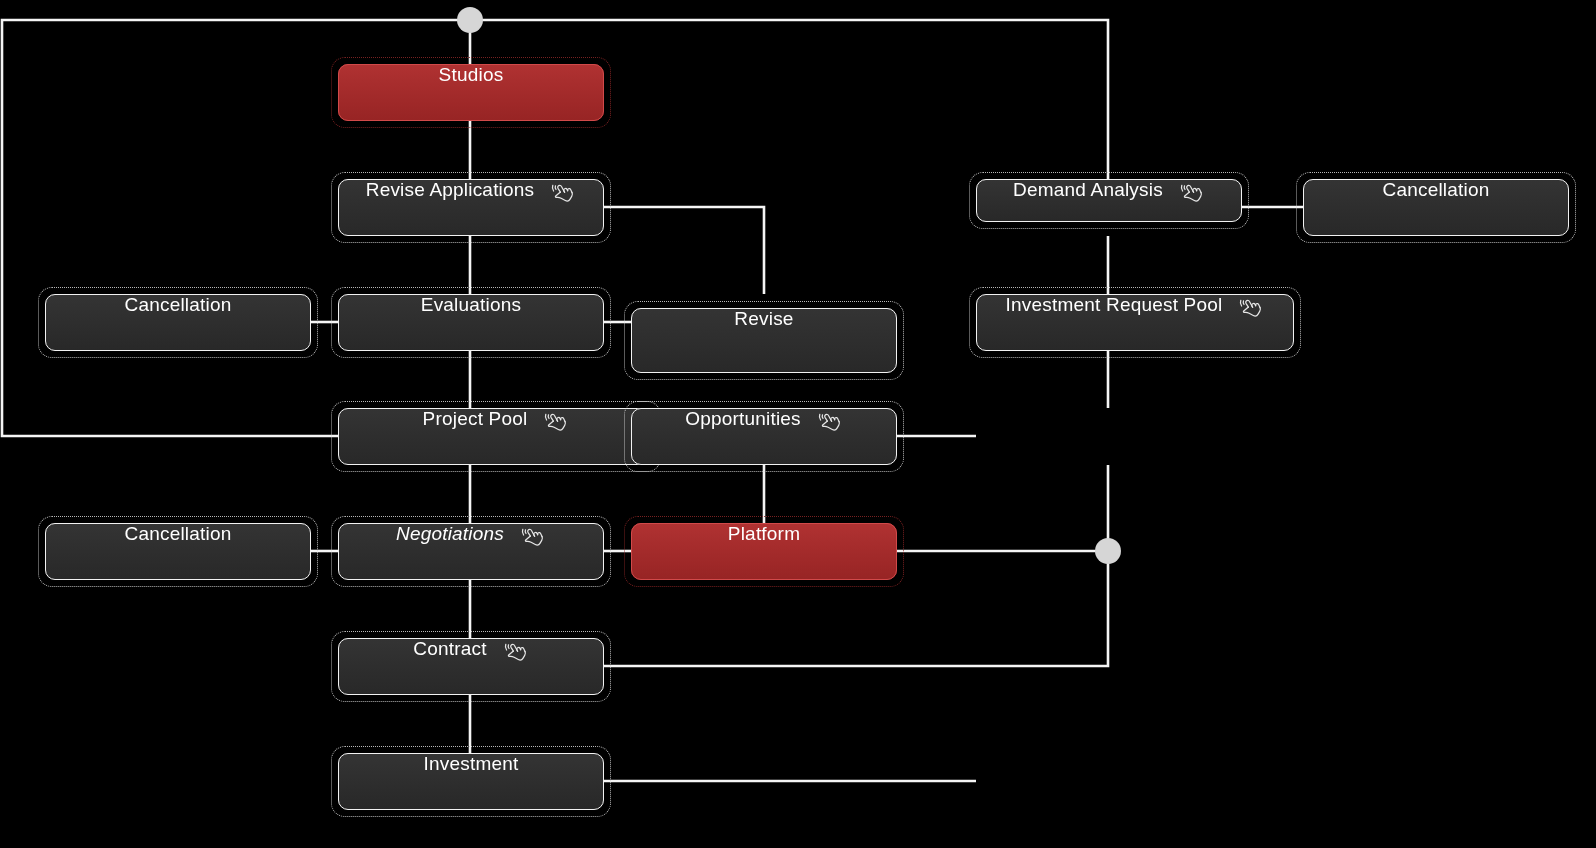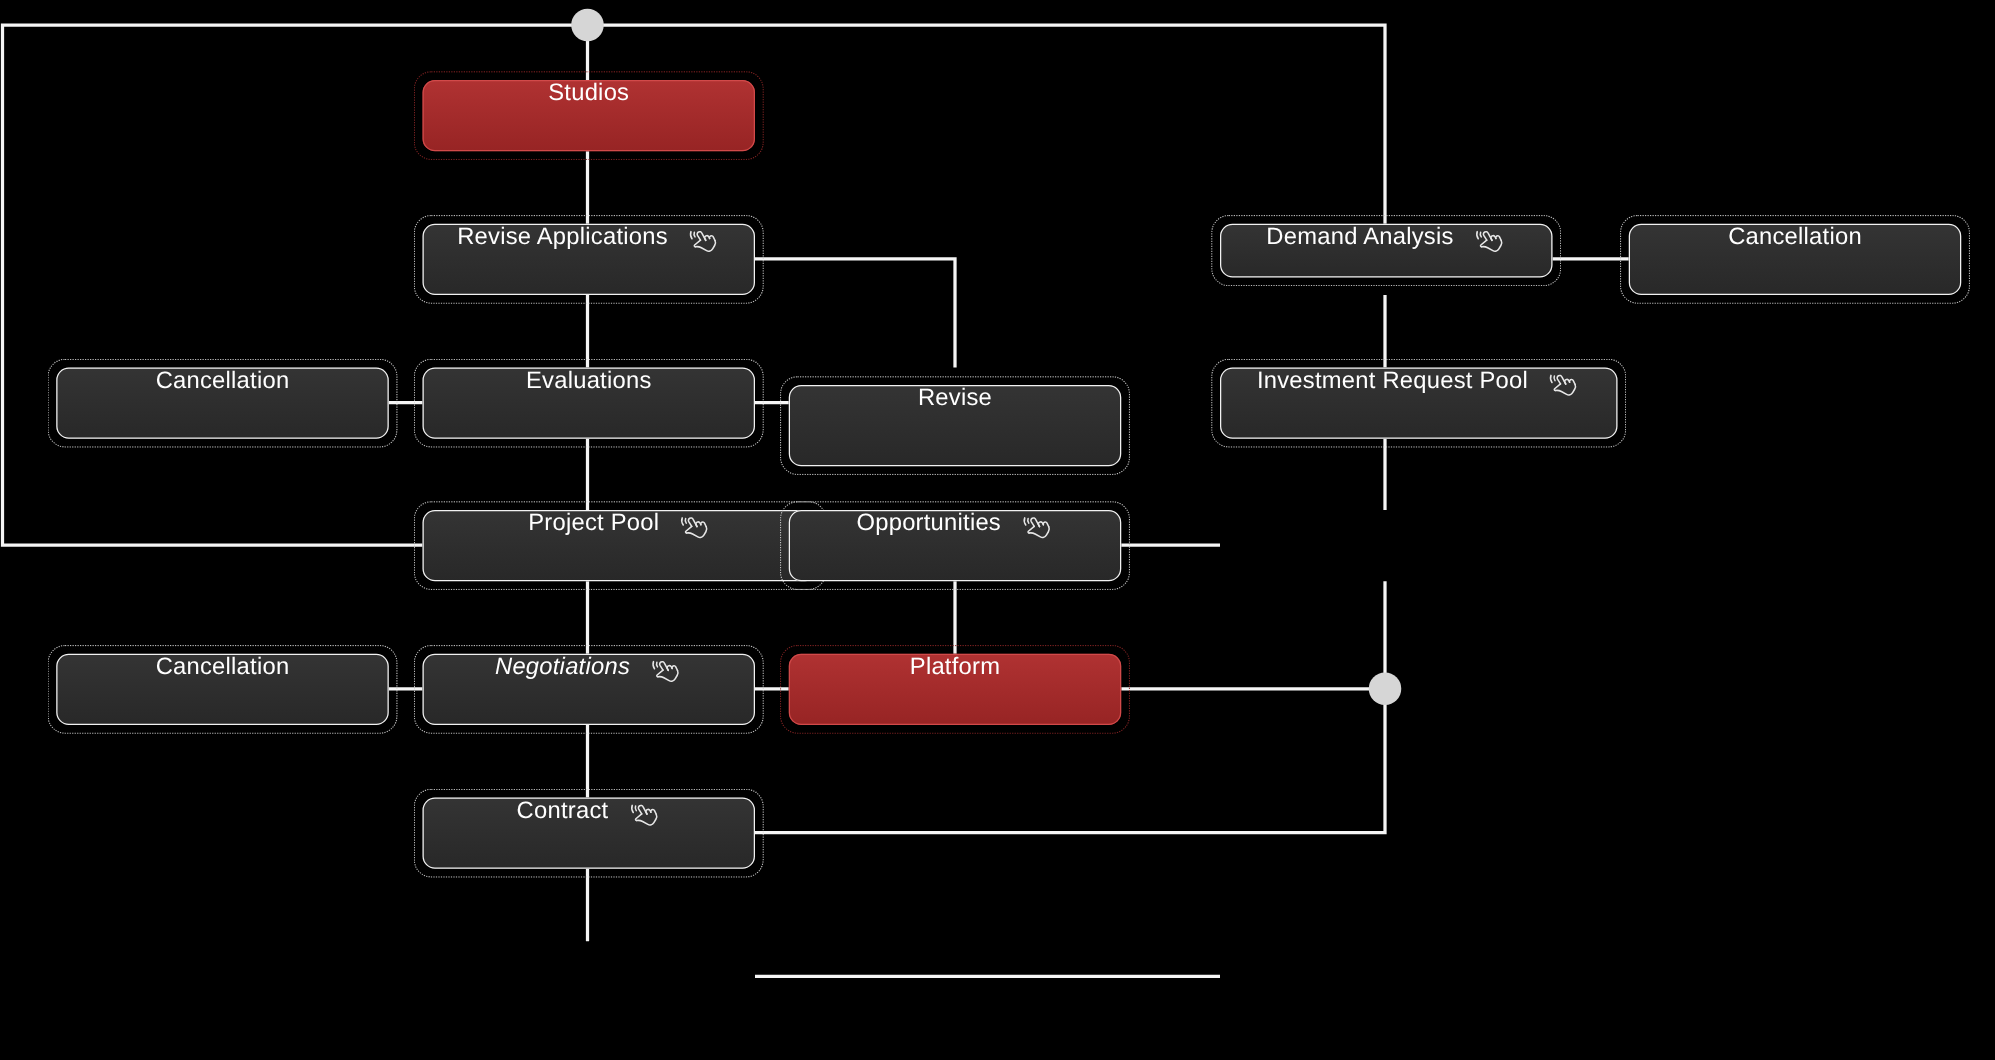--- a/index.html
+++ b/index.html
@@ -302,15 +302,22 @@
   </span>
 </span>
     </div>
     <div class="node red" style="left: 631px; top: 523px; width: 266px; height: 57px;">
       <span class="halo"></span>
       <span class="shell"></span>
       <span class="label-wrap">
         <span class="node-label">Platform</span>
       </span>
     </div>
+    <div class="node dark" style="left: 338px; top: 753px; width: 266px; height: 57px;">
+      <span class="halo"></span>
+      <span class="shell"></span>
+      <span class="label-wrap">
+        <span class="node-label">Investment</span>
+      </span>
+    </div>
     <div class="junction" style="left: 457px; top: 7px; background: rgb(214, 214, 214);"></div>
     <div class="junction" style="left: 1095px; top: 538px; background: rgb(214, 214, 214);"></div>
   </div>
 
 </body></html>

